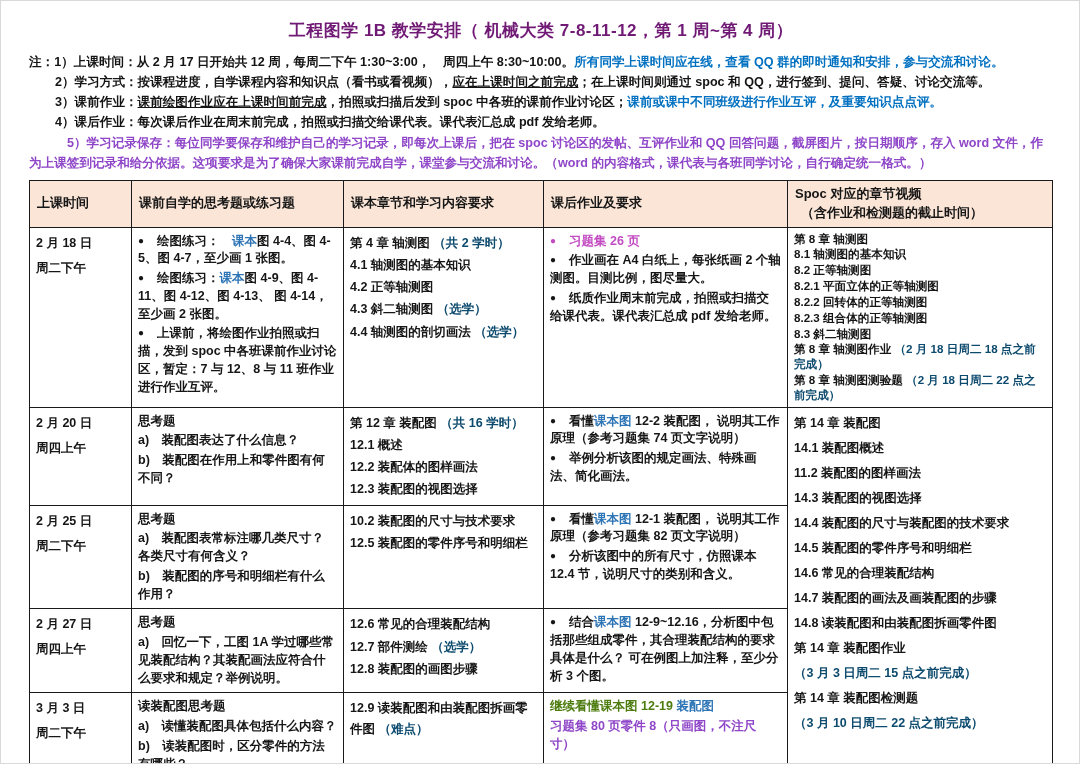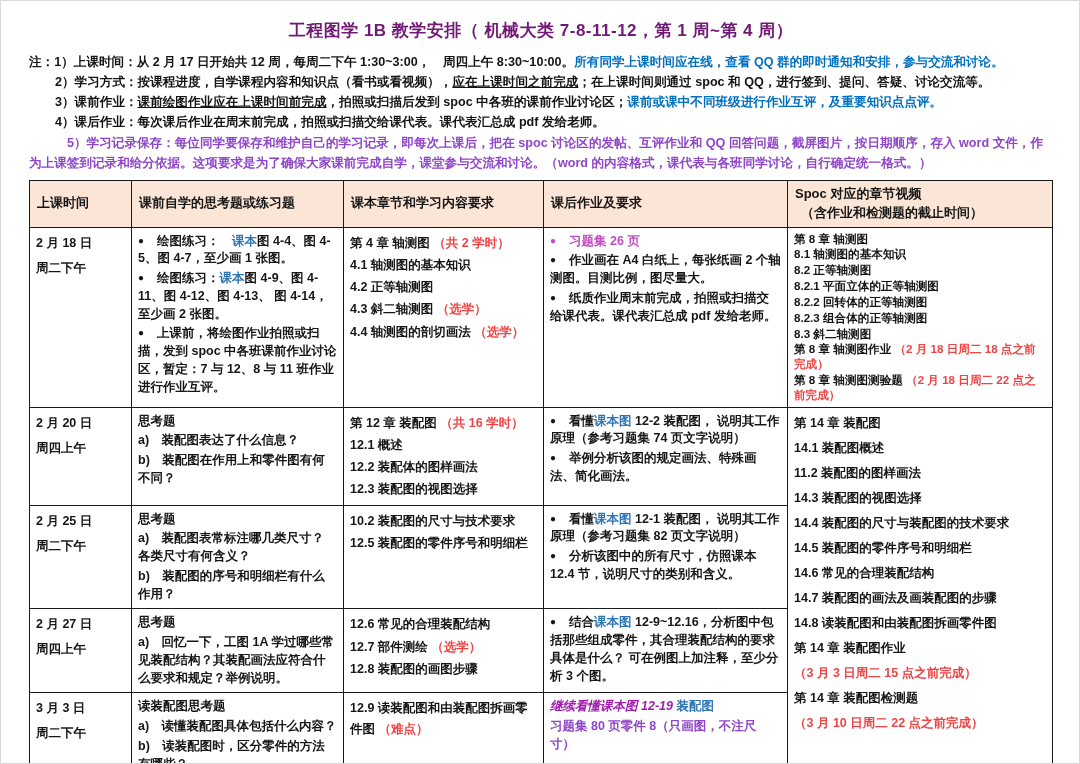--- a/index.html
+++ b/index.html
@@ -12,26 +12,26 @@
   .doc-title{
     text-align:center;color:#701a75;font-size:17px;font-weight:700;
     margin:8px 0 10px 0;letter-spacing:.5px;
   }
   .notes{font-size:12.6px;font-weight:600;line-height:1.6;color:#141414;}
   .note{white-space:normal;}
   .note-2,.note-3,.note-4{padding-left:26px;}
   .note-5{text-indent:38px;}
   .u{text-decoration:underline;}
   .b{font-weight:700;}
-  .c-red{color:#ef4444;}
+  .c-red{color:#0c4a6e;}
   .c-blue{color:#0070c0;}
   .c-link{color:#2e75b6;}
   .c-purple{color:#8f46c8;}
   .c-magenta{color:#c24bc2;}
-  .c-navy{color:#a21caf;font-style:italic;}
+  .c-navy{color:#4d7c0f;}
   table.sched{
     border-collapse:collapse;table-layout:fixed;width:1023px;margin-top:7px;
   }
   .col-time{width:102px;}
   .col-prep{width:212px;}
   .col-content{width:200px;}
   .col-homework{width:244px;}
   .col-spoc{width:265px;}
   .sched th,.sched td{
     border:1.4px solid #1a1a1a;vertical-align:top;

